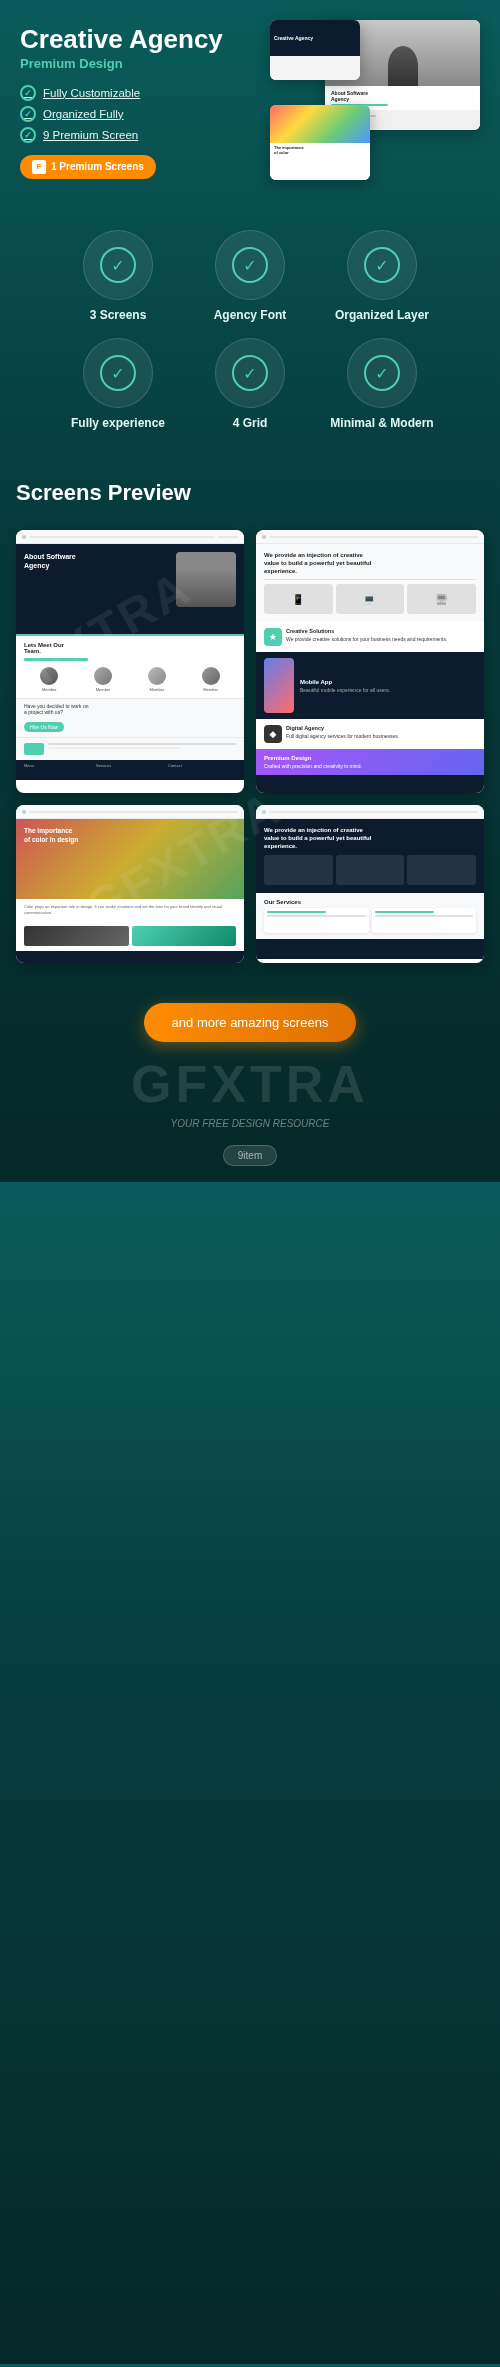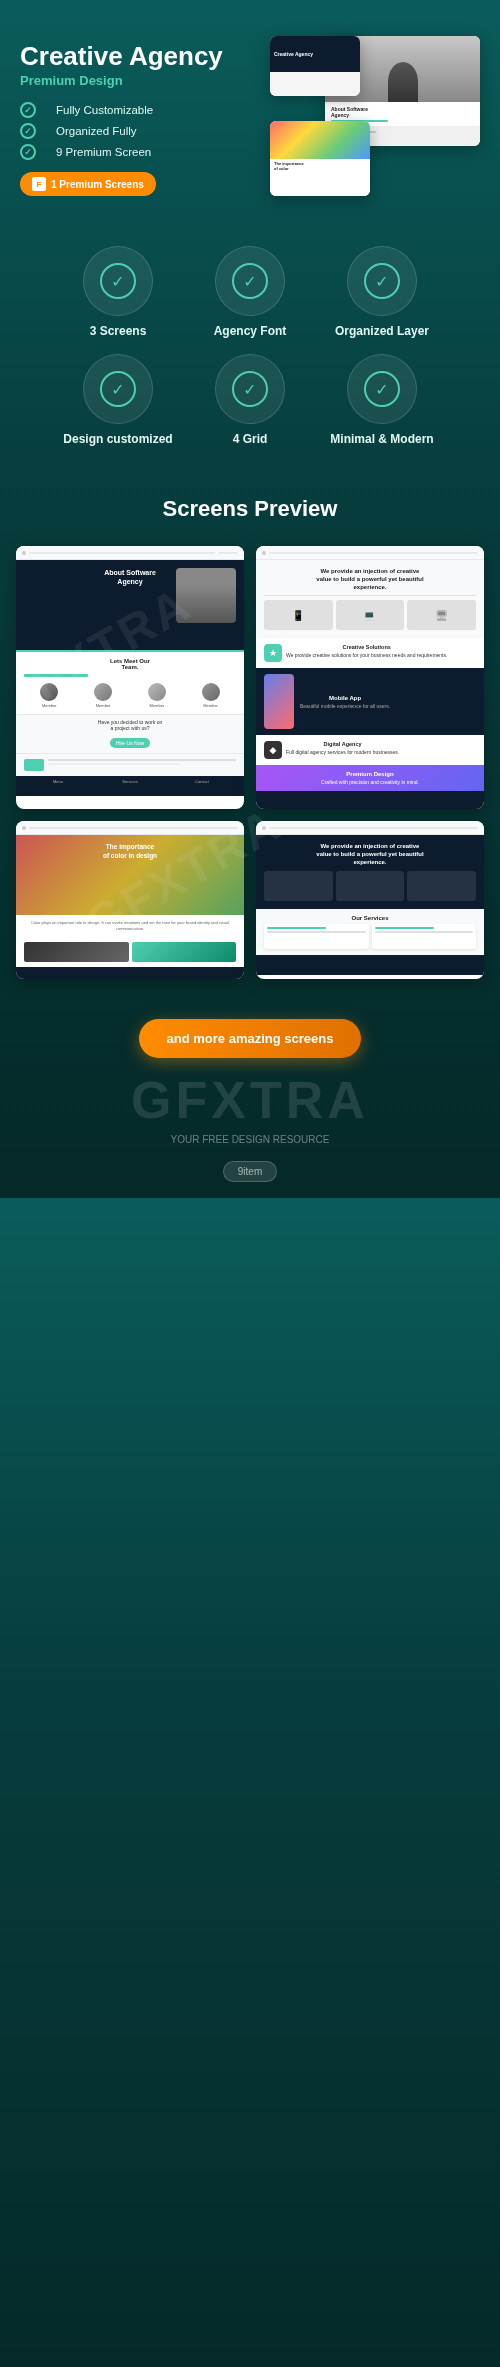--- a/index.html
+++ b/index.html
@@ -6,40 +6,40 @@
     body {
       width: 500px;
       background: linear-gradient(180deg, #0a5c5c 0%, #073d3d 40%, #052828 100%);
       font-family: 'Segoe UI', Arial, sans-serif;
       color: #fff;
       overflow-x: hidden;
     }
 
     
     .header-section {
-      padding: 36px 20px 20px 20px;
+      padding: 20px 20px 20px 20px;
       display: flex;
       gap: 16px;
-      align-items: flex-end;
+      align-items: center;
     }
     .header-text { flex: 1; padding-top: 4px; }
     .header-title {
       font-size: 26px;
       font-weight: 800;
       color: #fff;
       line-height: 1.1;
     }
     .header-subtitle {
       font-size: 13px;
       color: #4ecfb0;
       font-weight: 600;
       margin-top: 2px;
     }
     .header-features { margin-top: 14px; display: flex; flex-direction: column; gap: 5px; }
-    .feature-item { display: flex; align-items: center; gap: 20px; font-size: 11.5px; color: #e0f7f2; }
+    .feature-item { display: flex; align-items: center; gap: 7px; font-size: 11.5px; color: #e0f7f2; text-decoration: underline; }
     .check-circle {
       width: 16px; height: 16px;
       border-radius: 50%;
       border: 2px solid #4ecfb0;
       display: flex; align-items: center; justify-content: center;
       flex-shrink: 0;
     }
     .check-circle::after { content: '✓'; font-size: 9px; color: #4ecfb0; font-weight: bold; }
 
     .badge-btn {
@@ -130,21 +130,20 @@
       display: flex; align-items: center; justify-content: center;
       font-size: 16px; color: #4ecfb0;
     }
     .feature-label {
       font-size: 12px; color: #e0f7f2; font-weight: 600; text-align: center;
     }
 
     
     .screens-section {
       padding: 30px 16px 20px;
-      text-align: center;
     }
     .screens-grid {
       display: grid;
       grid-template-columns: 1fr 1fr;
       gap: 12px;
       margin-top: 20px;
     }
     .screen-card {
       background: #fff;
       border-radius: 8px;
@@ -331,39 +330,40 @@
       padding: 20px 20px 16px;
       display: flex;
       flex-direction: column;
       align-items: center;
       gap: 12px;
     }
     .amazing-btn {
       background: linear-gradient(90deg, #ff8c00, #e07000);
       color: #fff;
       font-size: 13px;
-      font-weight: 700;
+      font-weight: 400;
       padding: 12px 28px;
       border-radius: 30px;
       cursor: pointer;
       box-shadow: 0 4px 16px rgba(255,140,0,0.4);
       text-align: center;
     }
     .gfxtra-logo {
       font-size: 52px;
       font-weight: 900;
       color: rgba(255,255,255,0.12);
       letter-spacing: 4px;
       text-align: center;
     }
     .gfxtra-tagline {
       font-size: 10px;
       color: rgba(255,255,255,0.4);
       text-align: center;
       margin-top: -8px;
+      font-style: italic;
     }
     .item-tag {
       background: rgba(255,255,255,0.12);
       border: 1px solid rgba(255,255,255,0.2);
       border-radius: 20px;
       padding: 4px 14px;
       font-size: 10px;
       color: rgba(255,255,255,0.6);
       margin-top: 4px;
     }
@@ -442,21 +442,21 @@
     <div class="feature-card">
       <div class="feature-icon-circle">
         <div class="feature-icon-inner">✓</div>
       </div>
       <span class="feature-label">Organized Layer</span>
     </div>
     <div class="feature-card">
       <div class="feature-icon-circle">
         <div class="feature-icon-inner">✓</div>
       </div>
-      <span class="feature-label">Design customized</span>
+      <span class="feature-label">Fully experience</span>
     </div>
     <div class="feature-card">
       <div class="feature-icon-circle">
         <div class="feature-icon-inner">✓</div>
       </div>
       <span class="feature-label">4 Grid</span>
     </div>
     <div class="feature-card">
       <div class="feature-icon-circle">
         <div class="feature-icon-inner">✓</div>

